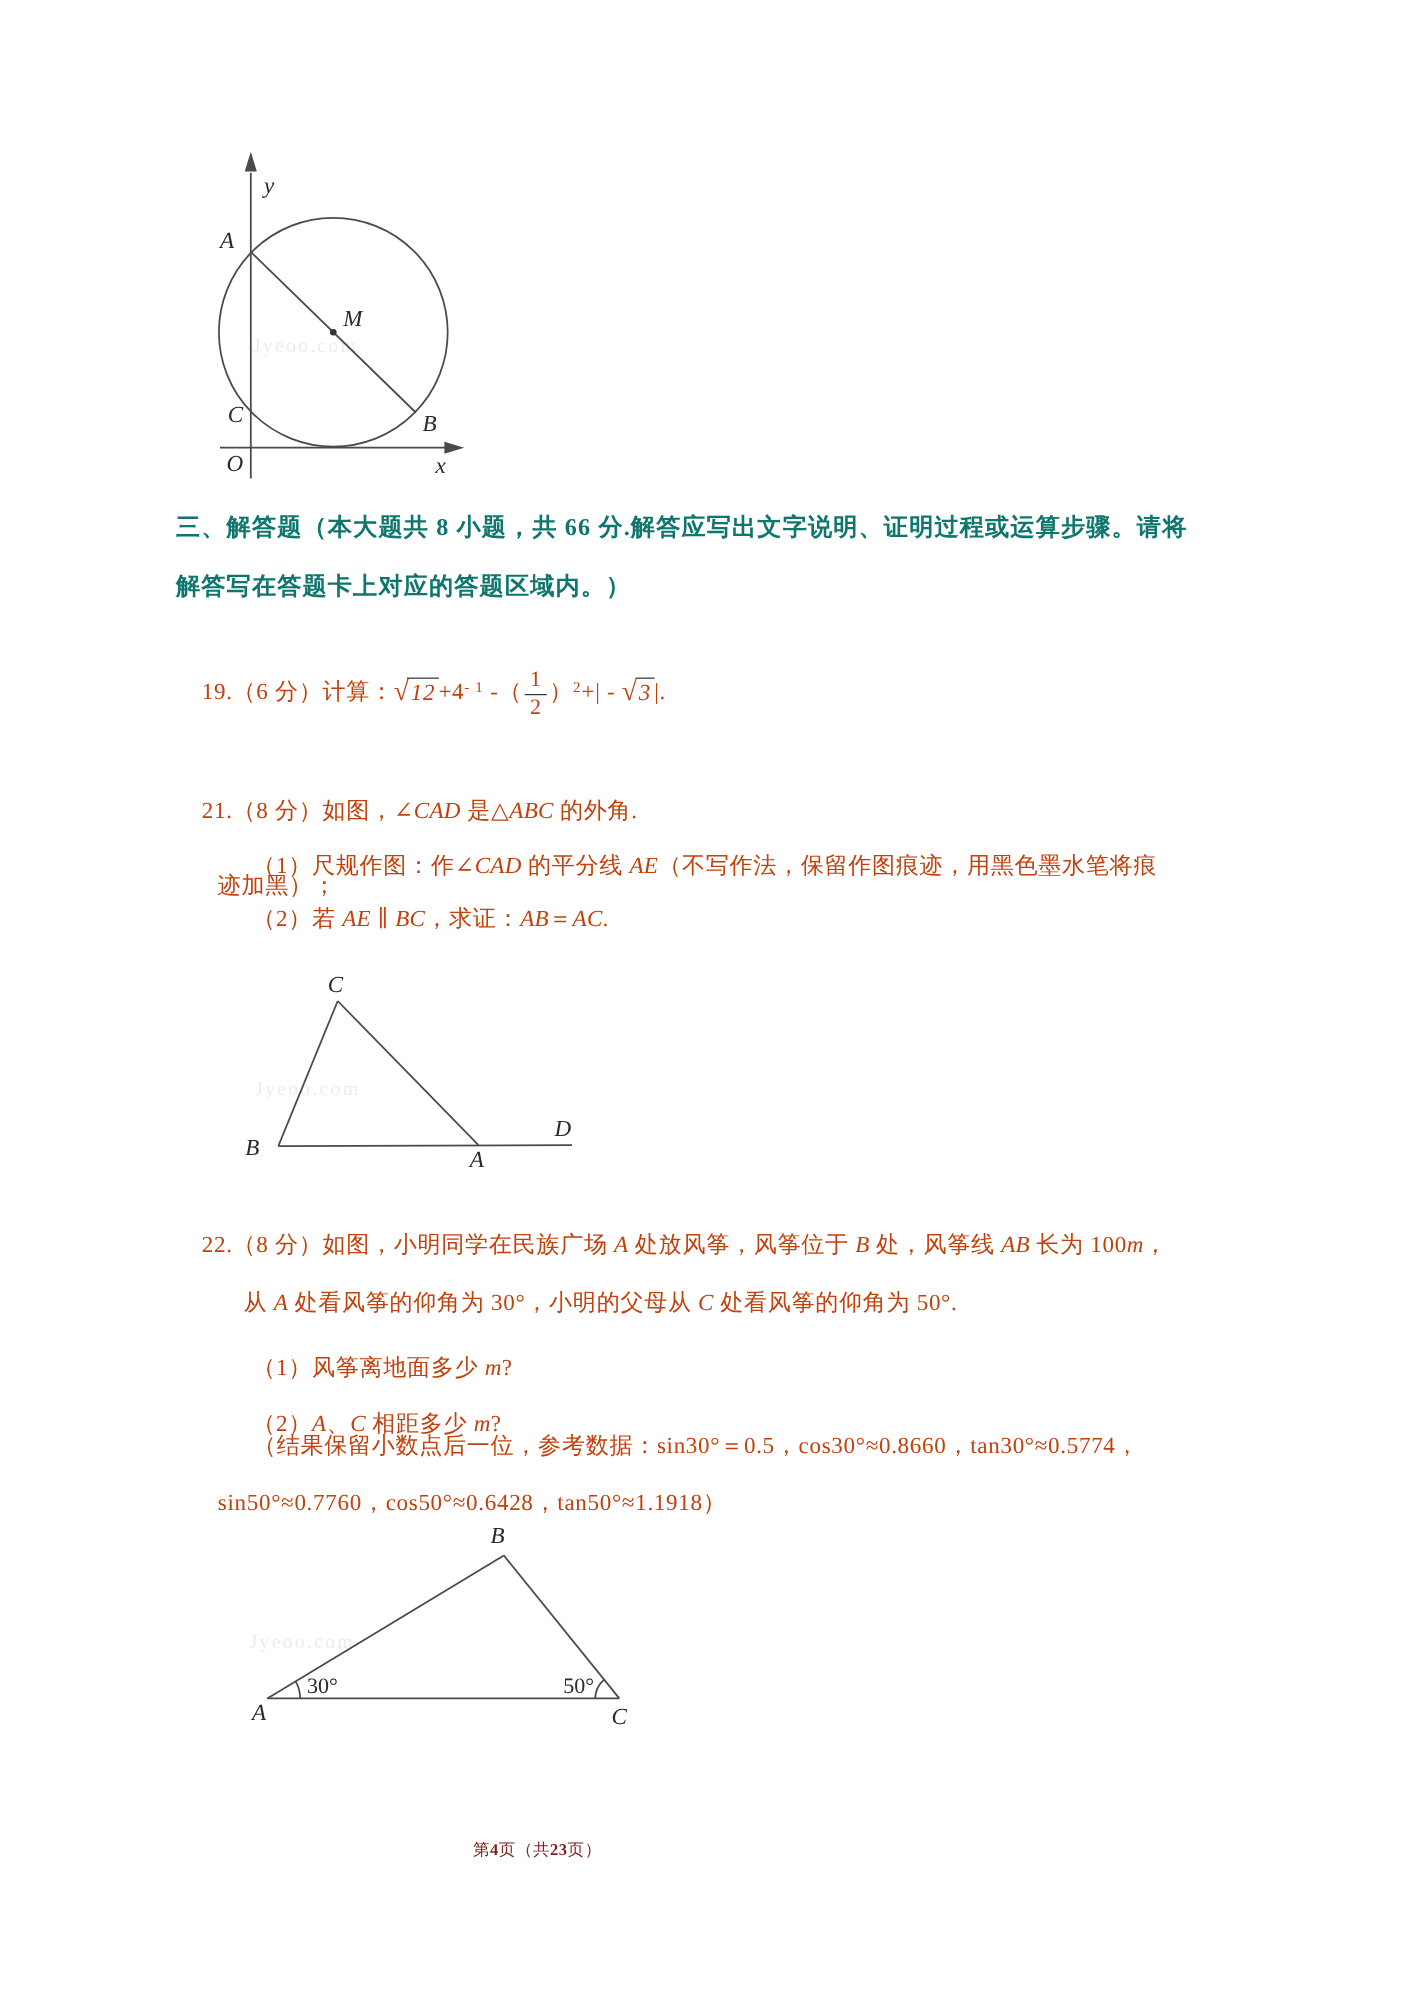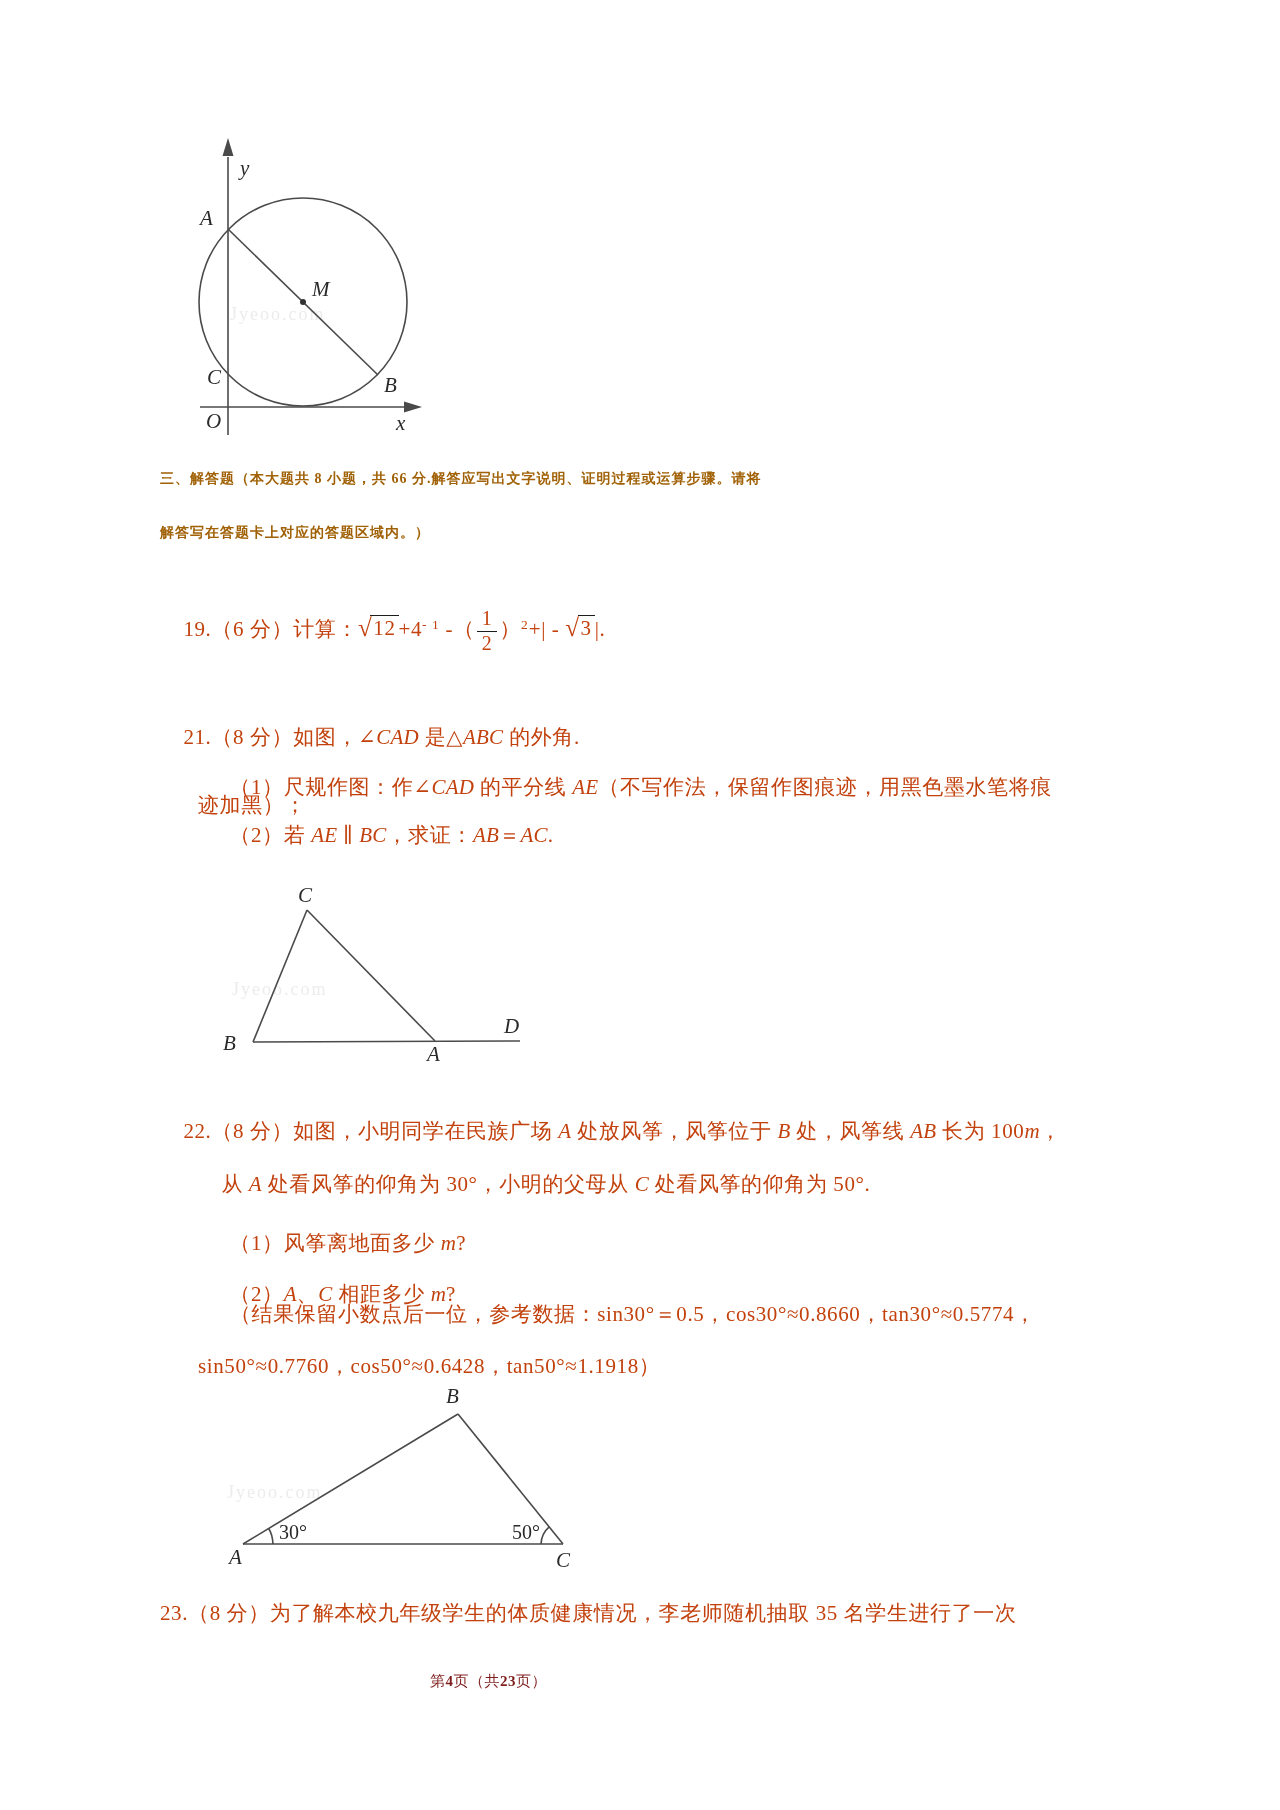--- a/index.html
+++ b/index.html
@@ -1,29 +1,29 @@
 <!DOCTYPE html>
 <html><head>
 <meta charset="utf-8">
 <style>
   html,body{margin:0;padding:0;background:#ffffff;}
   .page{position:relative;width:1280px;height:1810px;background:#fff;overflow:hidden;
         font-family:"Liberation Serif","DejaVu Serif",serif;color:#1c1c1c;}
   .line{position:absolute;font-size:21px;line-height:30px;letter-spacing:0.6px;
         white-space:pre;color:#c2410c;}
-  .heading{font-weight:bold;color:#a16207;font-size:14px;letter-spacing:1px;}
+  .heading{font-weight:bold;color:#0f766e;font-size:22px;letter-spacing:1px;}
   .it{font-style:italic;letter-spacing:0.2px;}
   sup{font-size:13.5px;vertical-align:7px;letter-spacing:1px;}
   .frac{display:inline-flex;flex-direction:column;vertical-align:middle;
         text-align:center;font-size:20px;line-height:1.05;margin:0 2px;}
   .frac .num{border-bottom:1.8px solid #1c1c1c;padding:0 5px 2px;display:block;}
   .frac .den{padding-top:1px;display:block;}
   .sqrt{display:inline-flex;align-items:flex-end;}
   .sqrt .rt{font-size:25px;line-height:1;margin-right:-2px;}
-  .sqrt .rad{border-top:1.8px solid #1c1c1c;padding:1px 3px 0;line-height:1.1;}
+  .sqrt .rad{border-top:1.8px solid #1c1c1c;padding:1px 3px 0;line-height:1.1;font-style:italic;}
   svg{position:absolute;overflow:visible;}
   svg line,svg circle.o,svg path{stroke:#4a4a4a;stroke-width:1.6;fill:none;}
   svg polygon{fill:#4a4a4a;stroke:none;}
   .flab{font-family:"Liberation Serif","DejaVu Serif",serif;font-style:italic;
         font-size:21px;fill:#2a2a2a;}
   .alab{font-family:"Liberation Serif","DejaVu Serif",serif;font-style:normal;
         font-size:20px;fill:#2a2a2a;}
   .wm{font-family:"Liberation Serif","DejaVu Serif",serif;font-size:18px;
       fill:#ececec;font-style:normal;letter-spacing:2px;}
   .footer{position:absolute;left:413px;top:1655px;font-size:15px;letter-spacing:0.5px;
@@ -105,19 +105,18 @@
     <line x1="48" y1="159" x2="368" y2="159"></line>
     <path d="M 78 159 Q 77.5 149.5 73.7 143.5"></path>
     <path d="M 346 159 Q 346.5 148.5 354.2 141.9"></path>
     <text class="alab" x="84" y="154">30°</text>
     <text class="alab" x="317" y="154">50°</text>
     <text class="flab" x="34" y="179">A</text>
     <text class="flab" x="251" y="18">B</text>
     <text class="flab" x="361" y="182">C</text>
   </svg>
 
-  <div class="line" style="left:160px;top:1598px;">23.（8 分）为了解本校九年级学生的体质健康情况，李老师随机抽取 35 名学生进行了一次</div>
 
   <div class="footer">
     <span>第</span><b>4</b><span>页（共</span><b>23</b><span>页）</span>
   </div>
 
 </div>
 
 </body></html>

